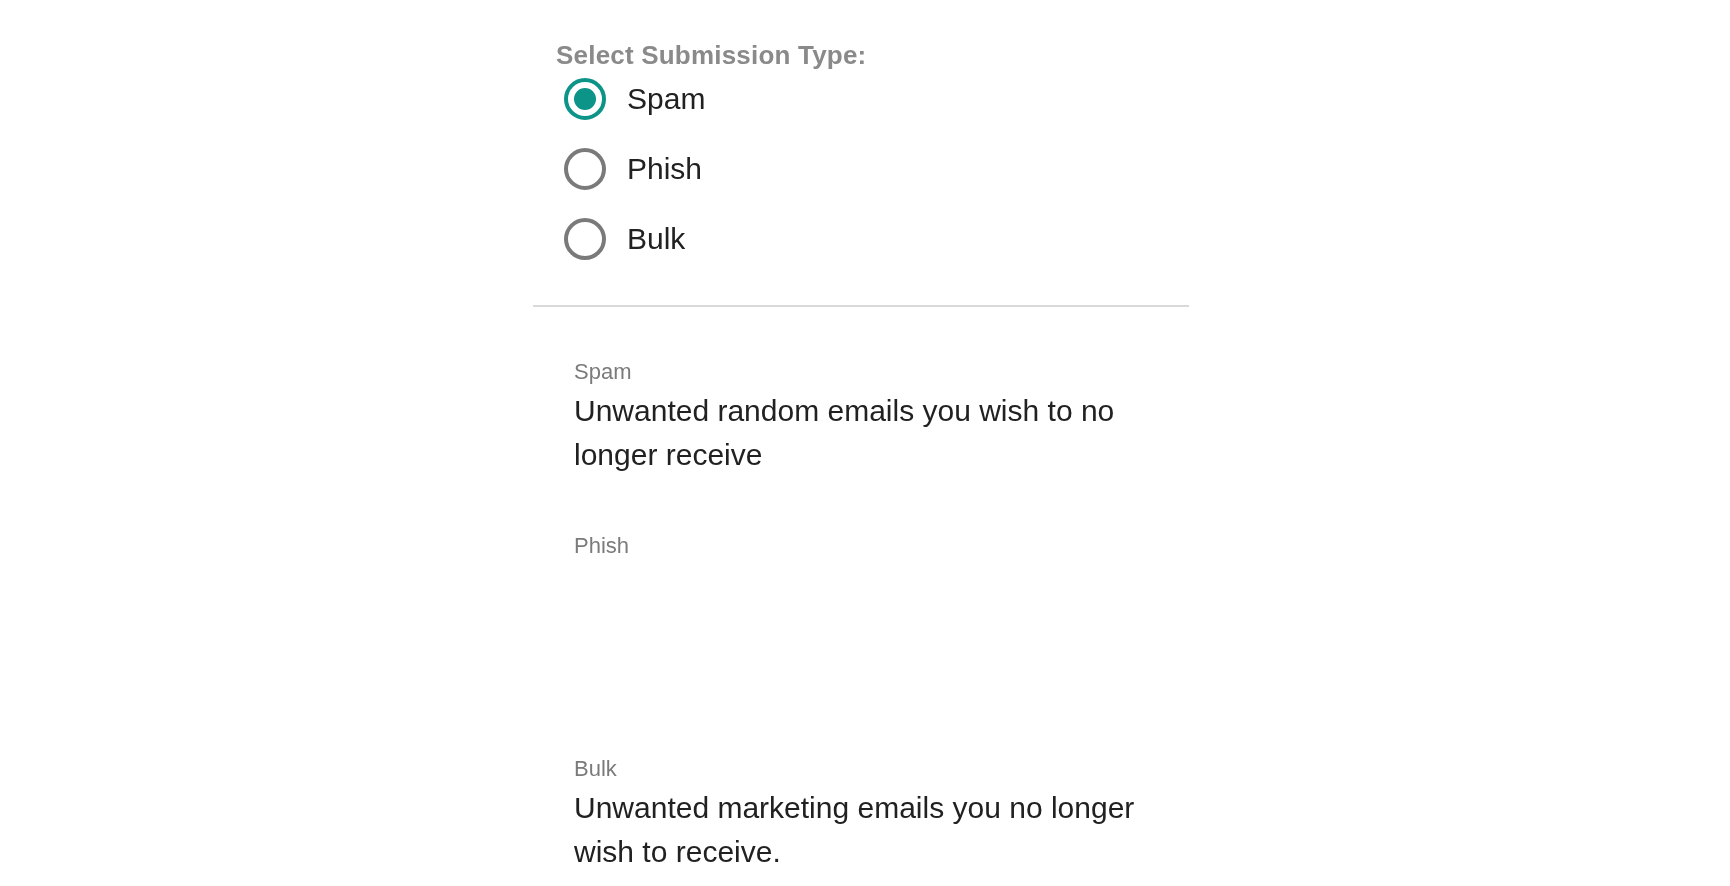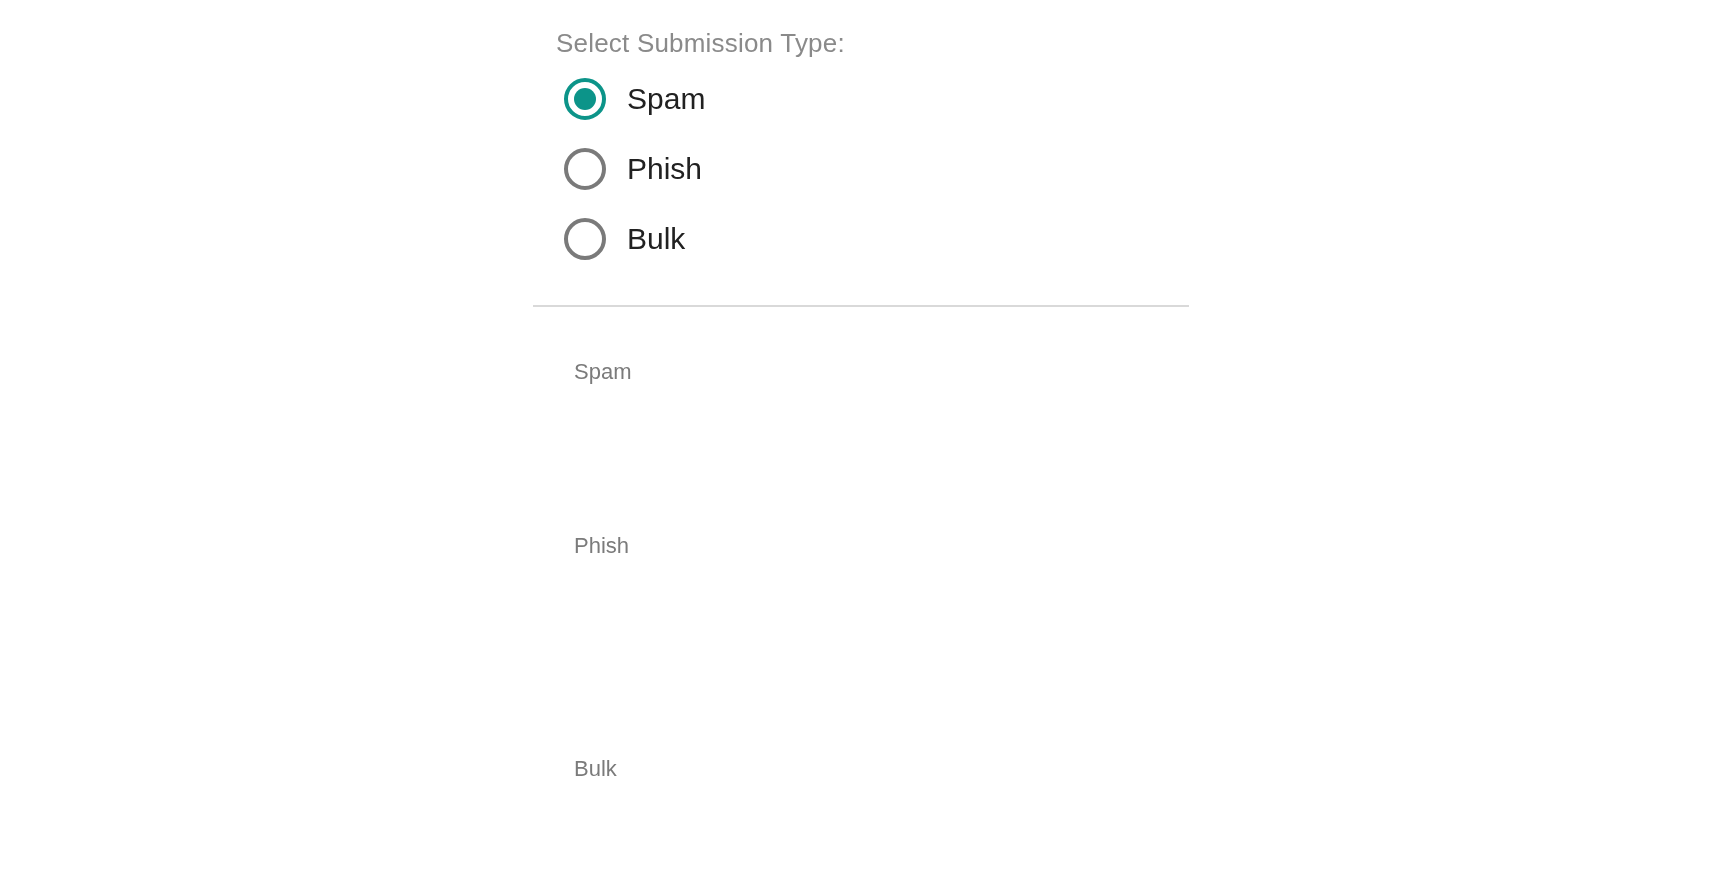--- a/index.html
+++ b/index.html
@@ -8,24 +8,25 @@
     position: relative;
     background: #ffffff;
     font-family: "Liberation Sans", "DejaVu Sans", sans-serif;
     overflow: hidden;
     --accent: #0c9489;
     --ring-gray: #7a7a7a;
   }
 
   .form-label {
     position: absolute;
-    left: 556px; top: 27px;
+    left: 556px; top: 39px;
     font-size: 26px; line-height: 33px;
     color: #8a8a8a;
     letter-spacing: 0.2px;
+    font-weight: bold;
   }
 
   .radio-row {
     position: absolute;
     left: 564px;
     display: flex;
     align-items: center;
     height: 42px;
     cursor: pointer;
   }
@@ -103,21 +104,25 @@
   <span class="radio-circle">
       <span class="radio-dot"></span>
     </span>
   <span class="radio-label">Bulk</span>
 </div>
 
 <div class="divider"></div>
 
 <div class="desc-section sec-0">
   <div class="desc-title">Spam</div>
+  <div class="desc-text">Unwanted random emails you wish to no
+longer receive</div>
 </div>
 
 <div class="desc-section sec-1">
   <div class="desc-title">Phish</div>
 </div>
 
 <div class="desc-section sec-2">
   <div class="desc-title">Bulk</div>
+  <div class="desc-text">Unwanted marketing emails you no longer
+wish to receive.</div>
 </div>
 
 </body></html>

